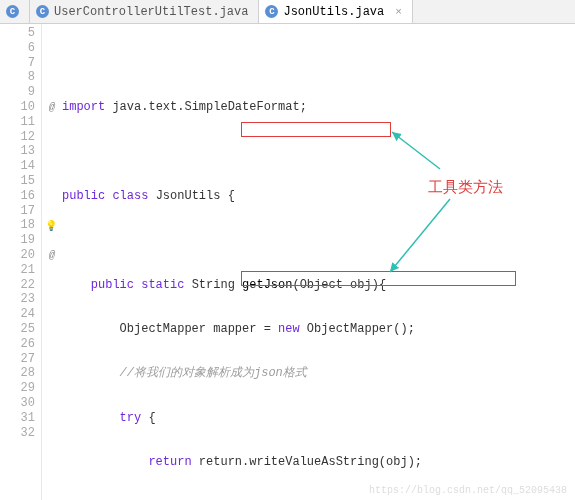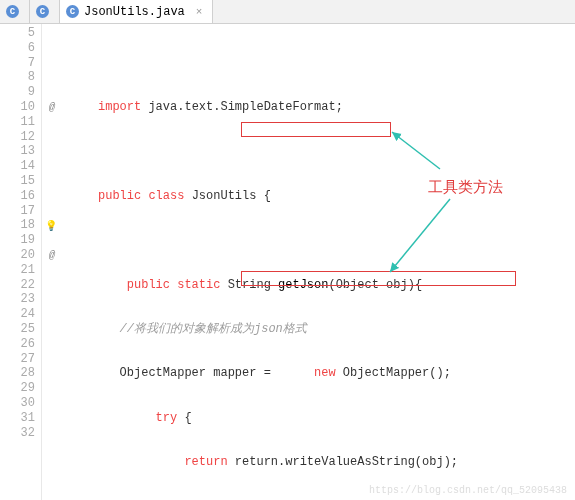--- a/index.html
+++ b/index.html
@@ -9,41 +9,42 @@
 .tab.active { background:#fff; color:#000; }
 .file-icon { width:13px; height:13px; border-radius:50%; background:#5a8fd6; color:#fff; display:flex; align-items:center; justify-content:center; font-size:9px; font-weight:bold; }
 .close-x { margin-left:6px; color:#999; font-size:11px; }
 .editor { display:flex; height:calc(100% - 24px); position:relative; }
 .gutter { width:42px; background:#fff; border-right:1px solid #e8e8e8; text-align:right; padding-right:6px; color:#aaa; line-height:14.8px; padding-top:2px; user-select:none; }
 .gutter-line { height:14.8px; position:relative; }
 .gutter-icons { position:absolute; left:44px; top:2px; width:16px; }
 .gutter-icon { height:14.8px; display:flex; align-items:center; justify-content:center; font-size:10px; color:#888; }
 .code-area { flex:1; padding-left:20px; padding-top:2px; line-height:14.8px; white-space:pre; position:relative; }
 .code-line { height:14.8px; }
-.kw { color:#ef4444;margin-left:36px; }
+.kw { color:#6d28d9; }
 .method { color:#000; }
 .comment { color:#9e9e9e; font-style:italic; }
 .box1 { position:absolute; border:1.5px solid #e03c3c; left:241px; top:98px; width:150px; height:15px; pointer-events:none; }
 .box2 { position:absolute; border:1.5px solid #e03c3c; left:241px; top:247px; width:275px; height:15px; pointer-events:none; }
 .anno1 { position:absolute; left:428px; top:136px; color:#e03c3c; font-size:13px; font-family:"Microsoft YaHei",sans-serif; white-space:nowrap; }
 .anno2 { position:absolute; left:428px; top:154px; color:#e03c3c; font-size:15px; font-family:"Microsoft YaHei",sans-serif; white-space:nowrap; }
 .arrow { position:absolute; pointer-events:none; }
 .bulb { color:#d9a400; }
 .at { font-style:italic; }
 .watermark { position:absolute; right:8px; bottom:4px; color:#ddd; font-size:10px; font-family:Liberation Mono, monospace; }
 </style>
 </head>
 <body>
 
 <div class="tabs">
   <div class="tab">
     <span class="file-icon">C</span>
   </div>
   <div class="tab">
     <span class="file-icon">C</span>
+    <span>UserControllerUtilTest.java</span>
   </div>
   <div class="tab active">
     <span class="file-icon">C</span>
     <span>JsonUtils.java</span>
     <span class="close-x">×</span>
   </div>
 </div>
 
 <div class="editor">
   <div class="gutter" id="gutter">
@@ -112,22 +113,22 @@
       <div class="gutter-icon"></div>
       <div class="gutter-icon"></div>
     </div>
   <div class="code-area">
     <div class="code-line"></div>
     <div class="code-line"><span class="kw">import </span><span>java.text.SimpleDateFormat;</span></div>
     <div class="code-line"></div>
     <div class="code-line"><span class="kw">public class </span><span>JsonUtils</span><span> {</span></div>
     <div class="code-line"></div>
     <div class="code-line"><span class="kw">    public static </span><span>String </span><span class="method">getJson</span><span>(Object obj)</span><span>{</span></div>
+    <div class="code-line"><span>        ObjectMapper mapper = </span><span class="kw">new </span><span>ObjectMapper();</span></div>
     <div class="code-line"><span class="comment">        //将我们的对象解析成为json格式</span></div>
-    <div class="code-line"><span>        ObjectMapper mapper = </span><span class="kw">new </span><span>ObjectMapper();</span></div>
     <div class="code-line"><span class="kw">        try </span>{</div>
     <div class="code-line"><span class="kw">            return </span><span>return.writeValueAsString(obj);</span></div>
     <div class="code-line"><span>        } </span><span class="kw">catch </span><span>(JsonProcessingException e) {</span></div>
     
     
     
     
     
     
     

